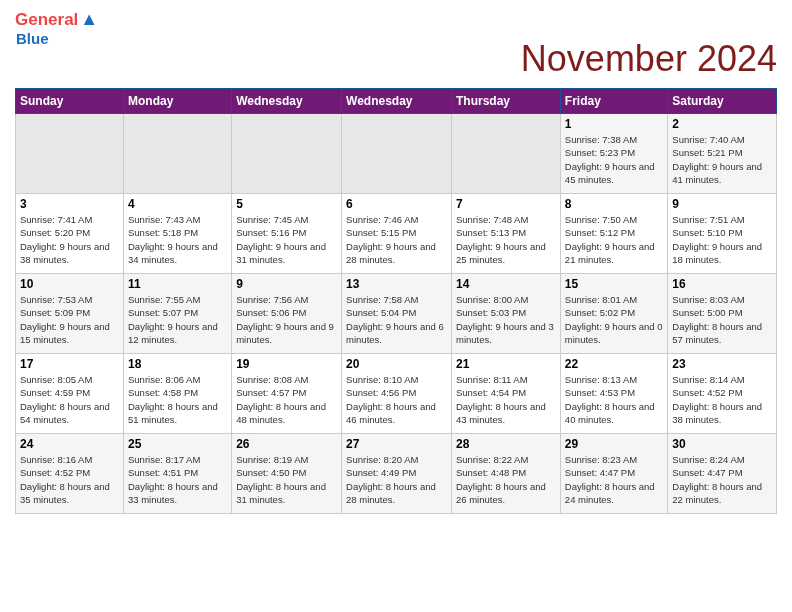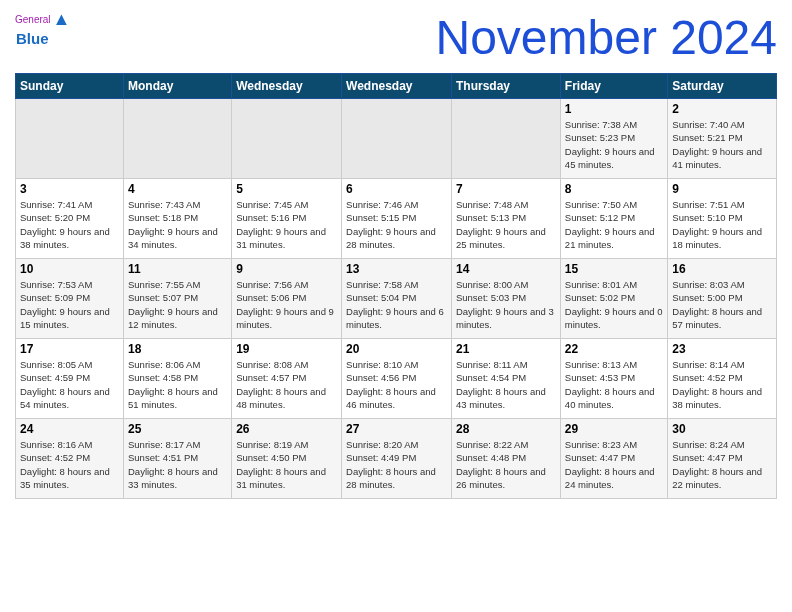--- a/index.html
+++ b/index.html
@@ -5,27 +5,27 @@
     * { box-sizing: border-box; margin: 0; padding: 0; }
     body { font-family: Arial, sans-serif; background: #fff; width: 792px; height: 612px; overflow: hidden; }
     
     .container { width: 792px; padding: 10px 15px; }
     
     .header { display: flex; justify-content: space-between; align-items: flex-start; margin-bottom: 8px; }
     
     .logo { display: flex; align-items: center; gap: 4px; }
     
     .title-section { text-align: right; }
-    .month-title { font-size: 48px; font-weight: 300; color: #1d4ed8; }
+    .month-title { font-size: 36px; font-weight: 300; color: #7f1d1d; margin-top: 28px; }
     .location { font-size: 16px; color: #555; }
     
     table { width: 100%; border-collapse: collapse; font-size: 10px; }
     
     thead tr th {
-      background-color: #0c4a6e;
+      background-color: #701a75;
       color: #fff;
       padding: 5px 4px;
       text-align: left;
       font-size: 12px;
       font-weight: bold;
       border: 1px solid #1a4f9a;
     }
     
     tbody tr td {
       border: 1px solid #ccc;
@@ -45,21 +45,21 @@
     .empty { background: #e8e8e8 !important; }
   </style>
 </head>
 <body>
 
 <div class="container">
   <div class="header">
     <div class="logo">
       <div style="line-height:1.1;">
         <div style="display:flex; align-items:center; gap:2px;">
-          <span style="font-size:10px; font-weight:normal; color:#a21caf;">General</span>
+          <span style="font-size:17px; font-weight:bold; color:#ef4444;">General</span>
           <span style="color:#1a6bc4; font-size:18px;">▲</span>
         </div>
         <span style="font-size:15px; font-weight:bold; color:#1a6bc4; margin-left:1px;">Blue</span>
       </div>
     </div>
     <div class="title-section">
       <div class="month-title">November 2024</div>
     </div>
   </div>
 

